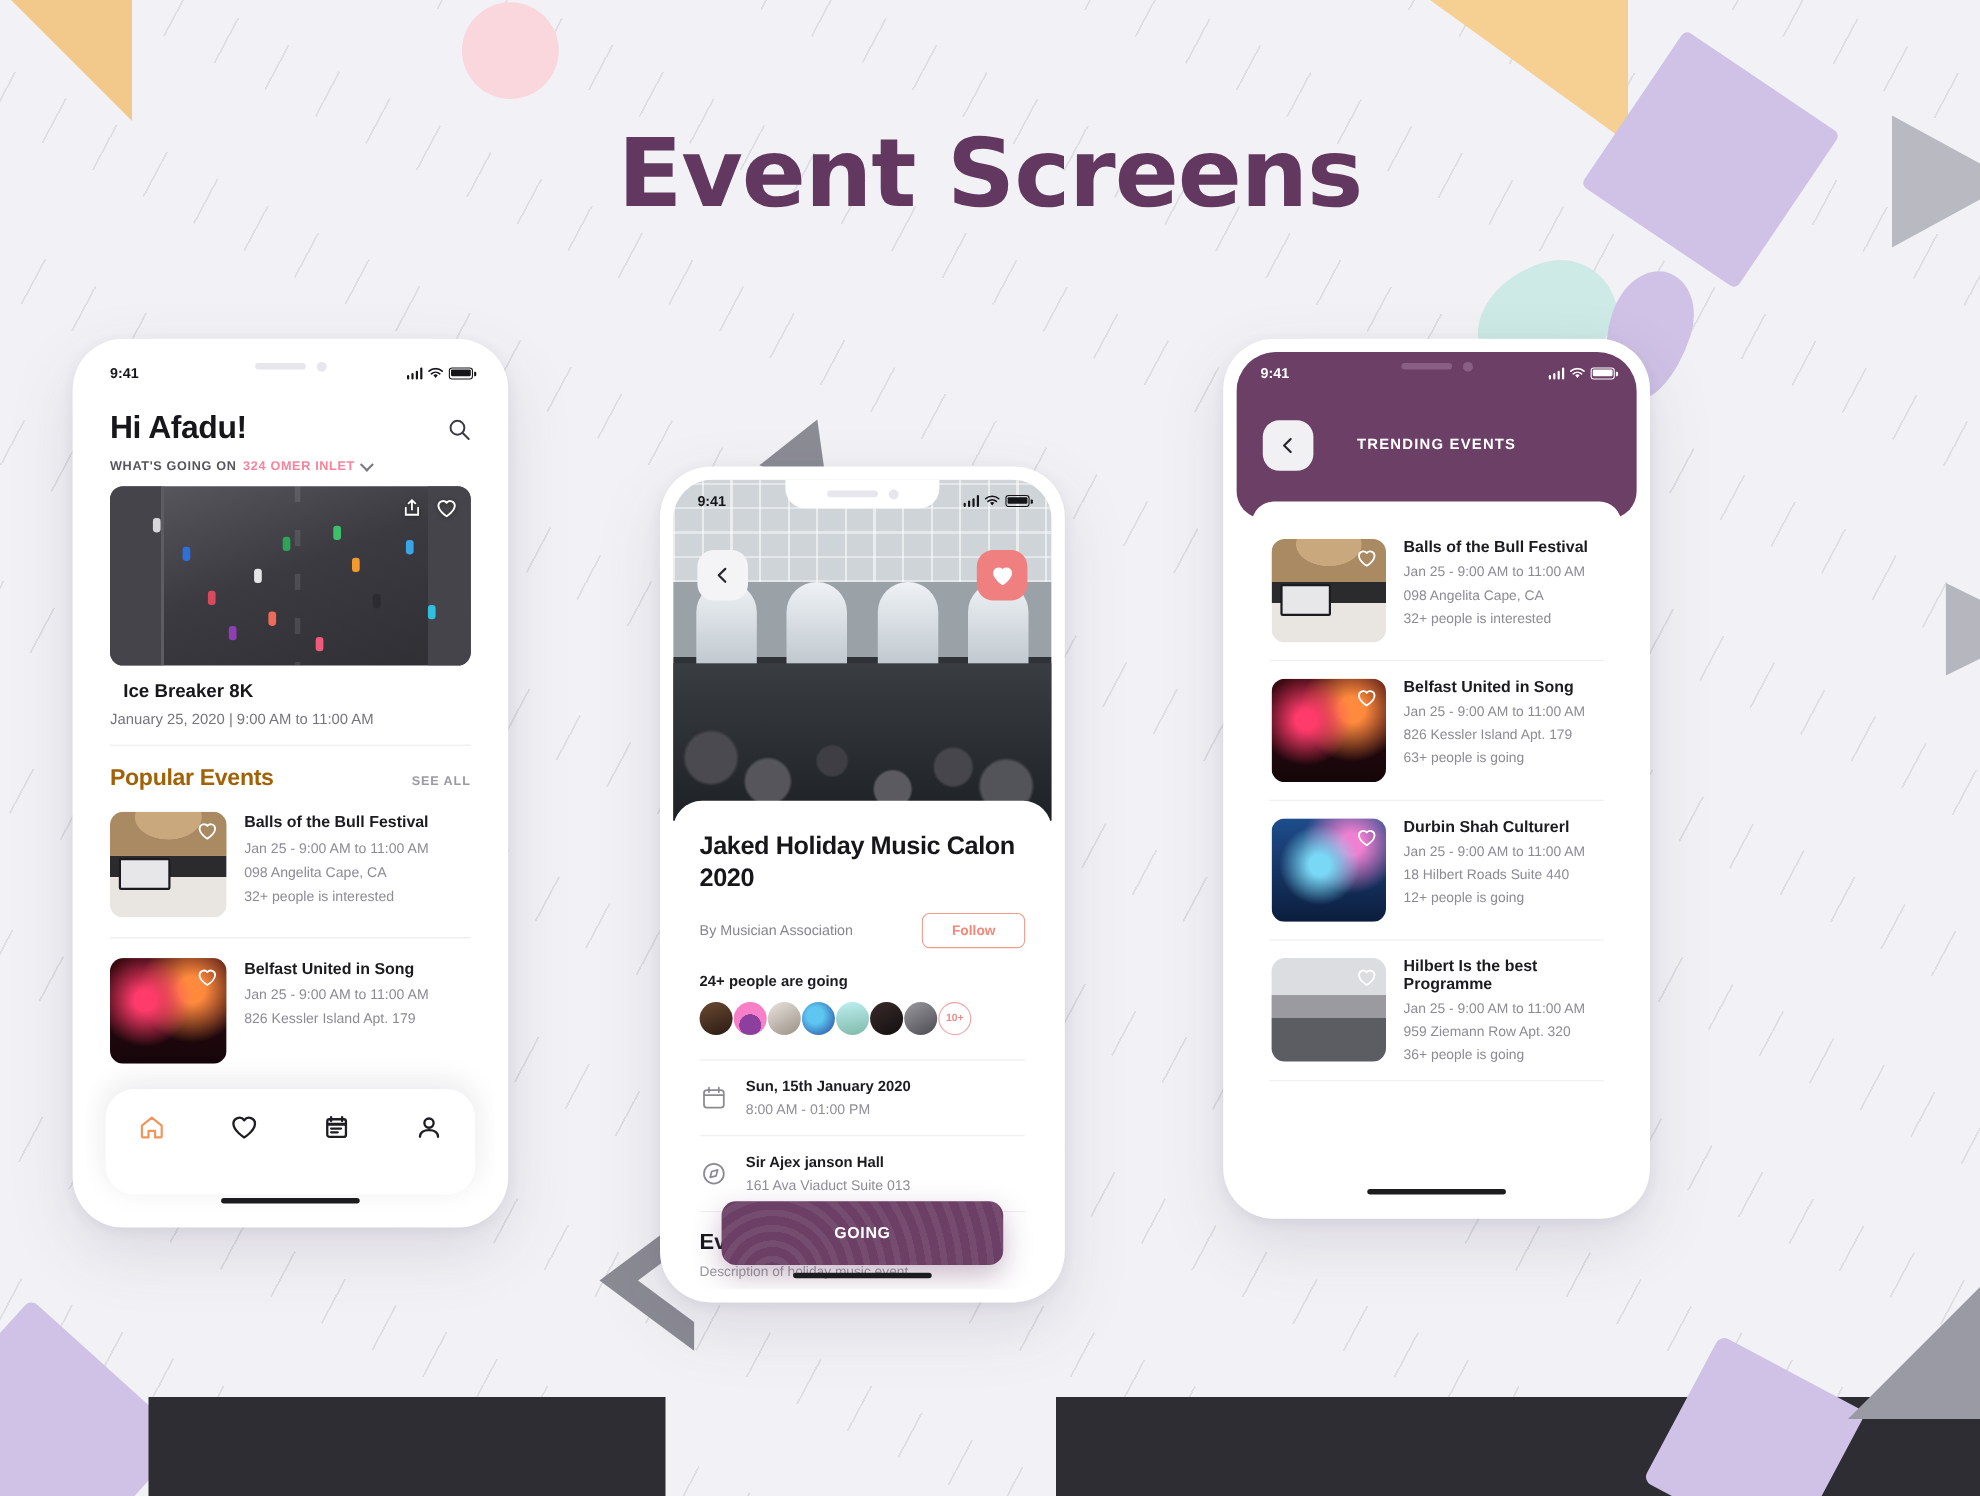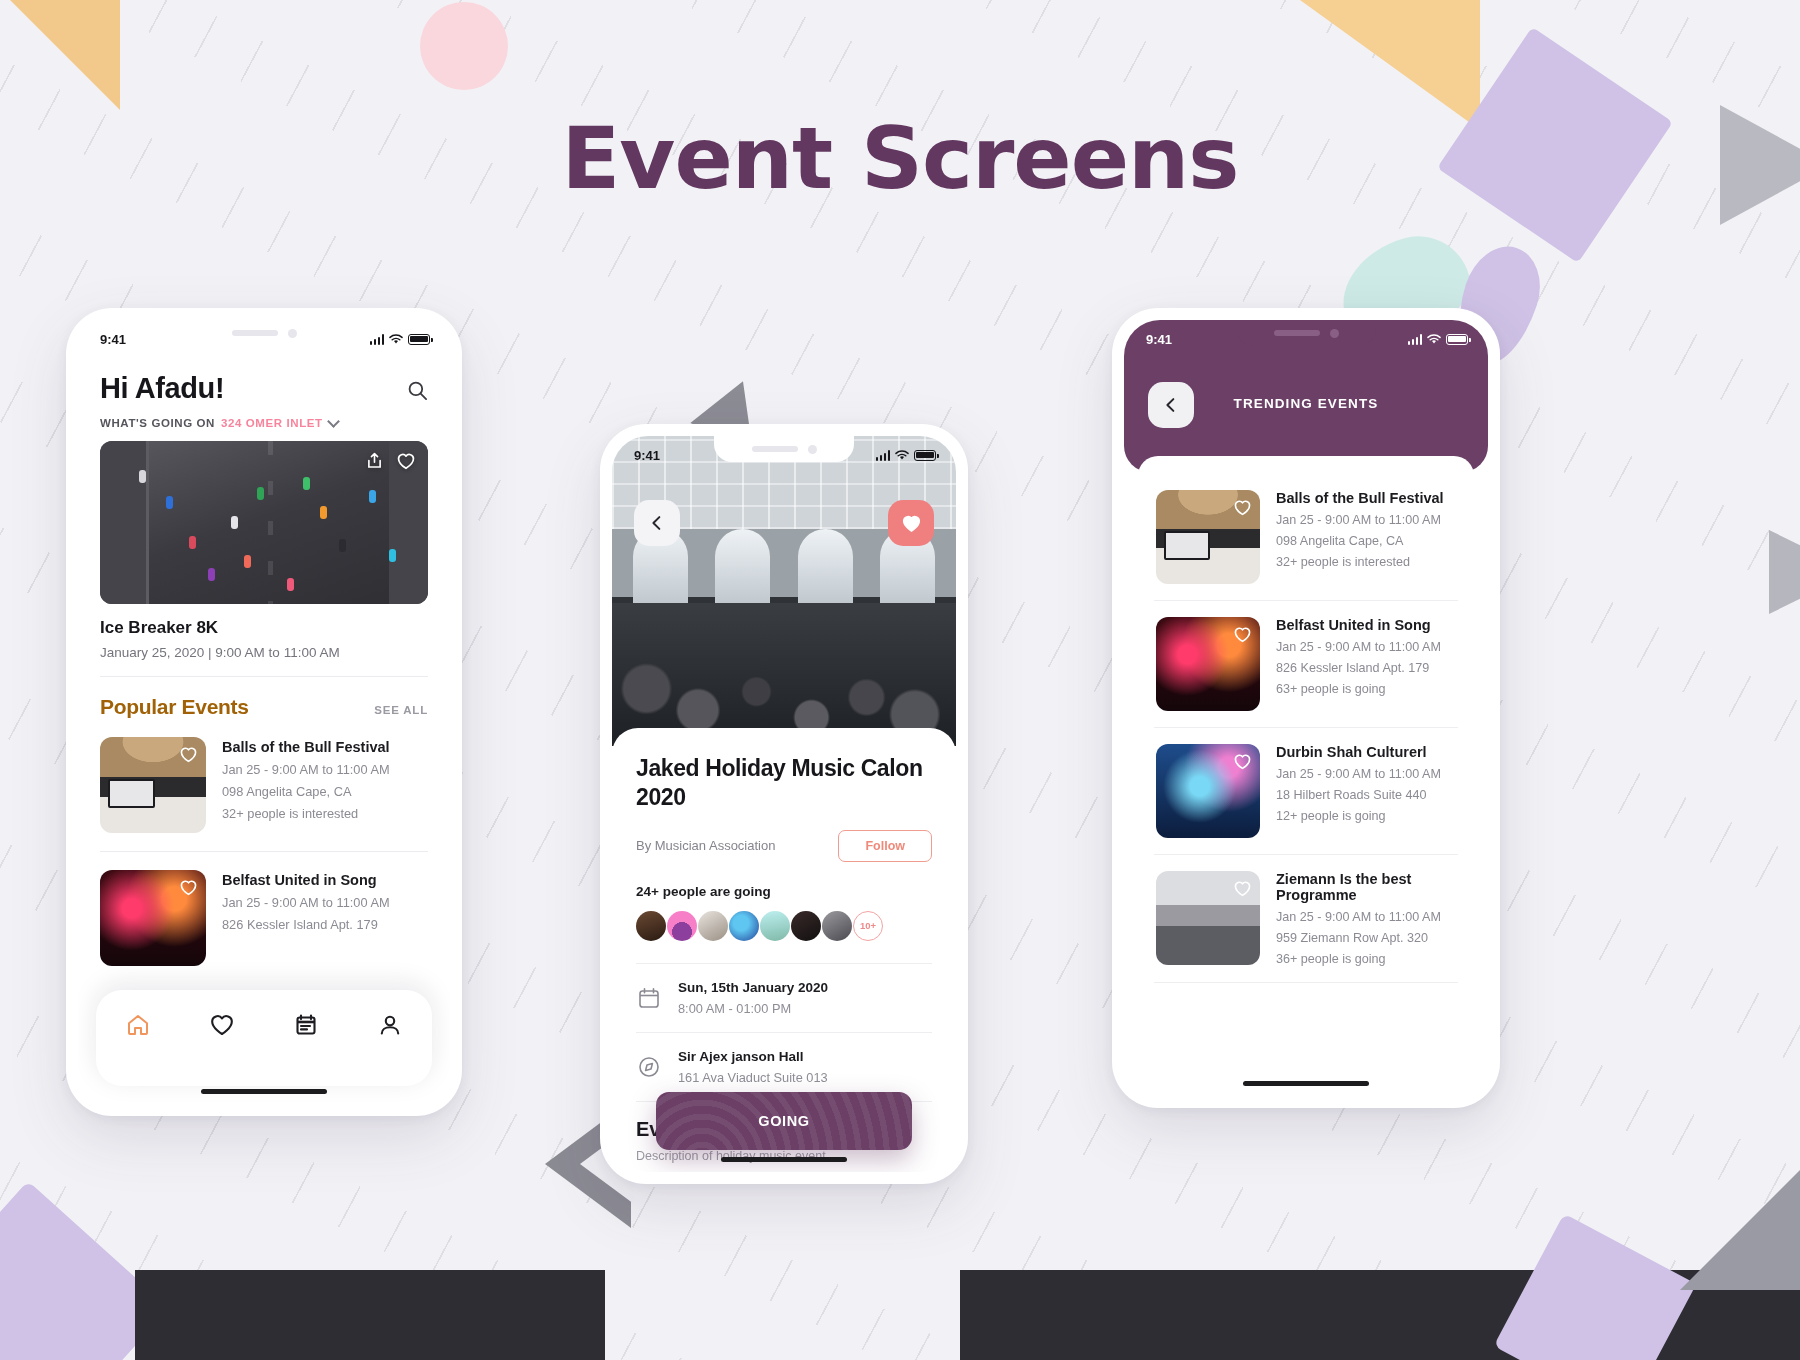--- a/index.html
+++ b/index.html
@@ -466,21 +466,21 @@
                 <path d="M4.5 11v7.5h13V11" stroke="#fff" stroke-width="1.9" fill="none" stroke-linecap="round"></path>
               </svg>
             </span>
             <span>
               <svg width="20" height="20" viewBox="0 0 22 22">
                 <path d="M11 19S2.8 13.9 2.8 8.4A4.6 4.6 0 0 1 11 5.6a4.6 4.6 0 0 1 8.2 2.8C19.2 13.9 11 19 11 19z" fill="none" stroke="#fff" stroke-width="1.9" stroke-linejoin="round"></path>
               </svg>
             </span>
           </div>
         </div>
-        <div class="hero-title" style="margin-left:0;margin-right:0">Ice Breaker 8K</div>
+        <div class="hero-title" style="margin-left:12px;margin-right:0">Ice Breaker 8K</div>
         <div class="hero-meta" style="margin-left:0;margin-right:0">January 25, 2020  |  9:00 AM to 11:00 AM</div>
       </div>
 
       <div class="divider"></div>
 
       <div class="section-head">
         <div class="section-title">Popular Events</div>
         <div class="see-all">SEE ALL</div>
       </div>
 
@@ -737,21 +737,21 @@
 
       <div class="p3-row">
         <div class="p3-thumb thumb-hall">
           <span class="fav">
             <svg width="19" height="19" viewBox="0 0 22 22">
               <path d="M11 19S2.8 13.9 2.8 8.4A4.6 4.6 0 0 1 11 5.6a4.6 4.6 0 0 1 8.2 2.8C19.2 13.9 11 19 11 19z" fill="none" stroke="#fff" stroke-width="1.9" stroke-linejoin="round"></path>
             </svg>
           </span>
         </div>
         <div>
-          <div class="p3-name">Ziemann Is the best Programme</div>
+          <div class="p3-name">Hilbert Is the best Programme</div>
           <div class="p3-line">Jan 25 - 9:00 AM to 11:00 AM</div>
           <div class="p3-line">959 Ziemann Row Apt. 320</div>
           <div class="p3-line">36+  people is going</div>
         </div>
       </div>
       <div class="p3-rule"></div>
     </div>
     <div class="home-indicator"></div>
   </div>
 </div>

